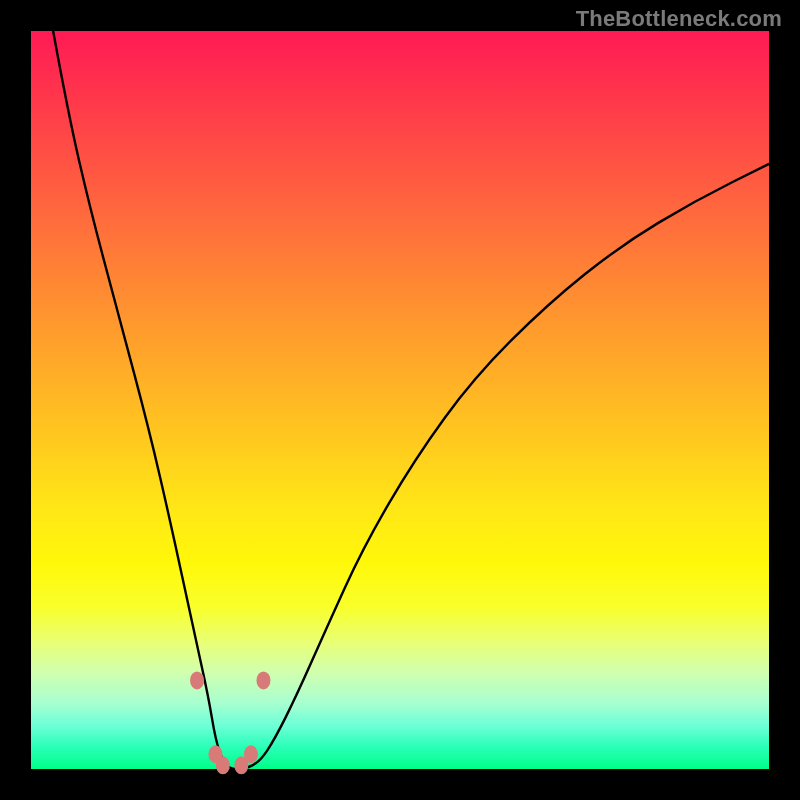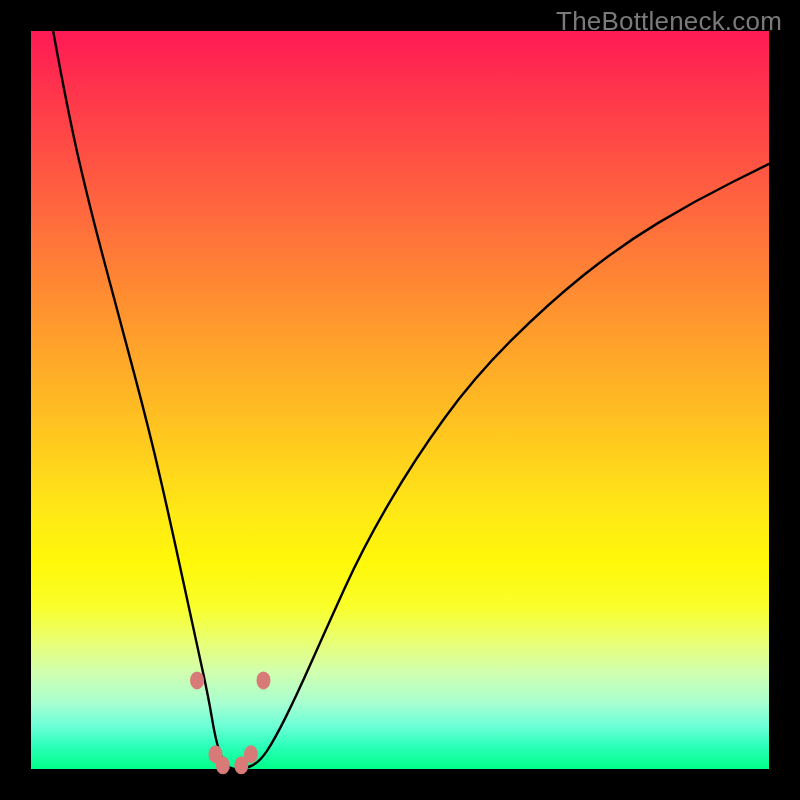--- a/index.html
+++ b/index.html
@@ -9,22 +9,22 @@
     height: 800px;
     background: #000000;
     overflow: hidden;
     font-family: Arial, Helvetica, sans-serif;
   }
   .watermark {
     position: absolute;
     top: 6px;
     right: 18px;
     color: #7a7a7a;
-    font-size: 26px;
-    font-weight: 400;
+    font-size: 22px;
+    font-weight: 700;
     letter-spacing: 0.2px;
     z-index: 5;
   }
   .plot-area {
     position: absolute;
     left: 31px;
     top: 31px;
     width: 738px;
     height: 738px;
     background: linear-gradient(to bottom,

